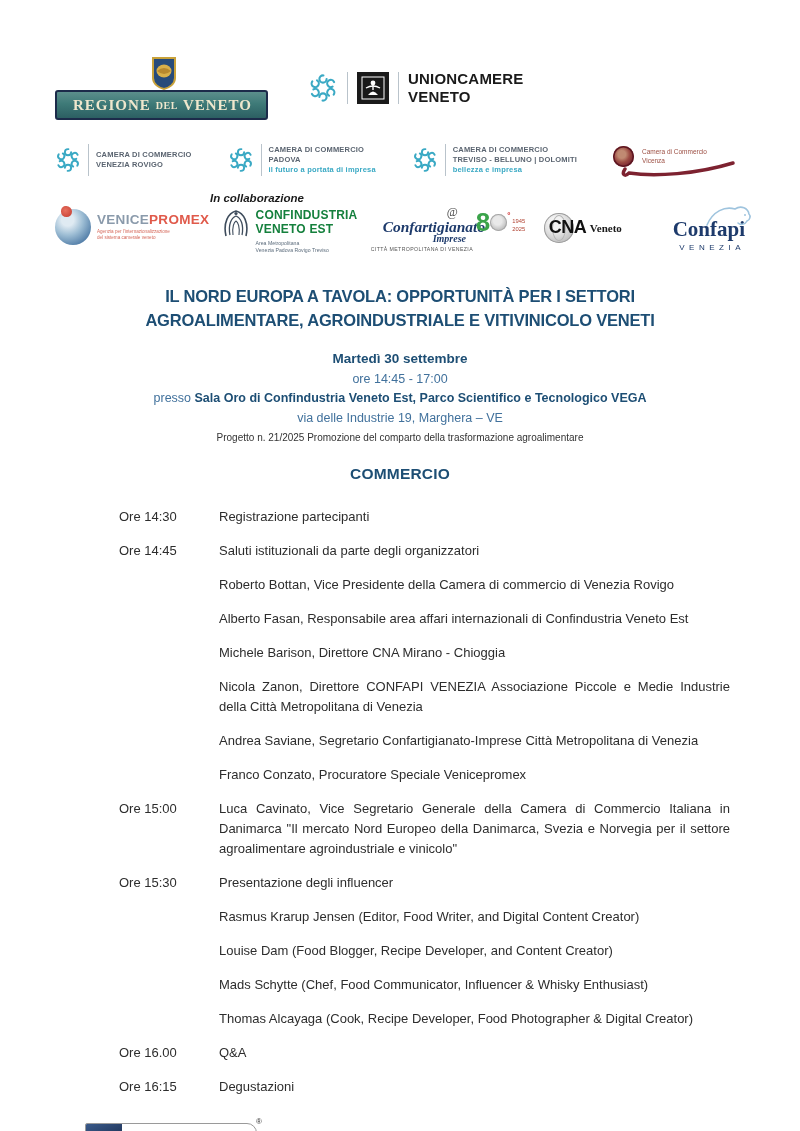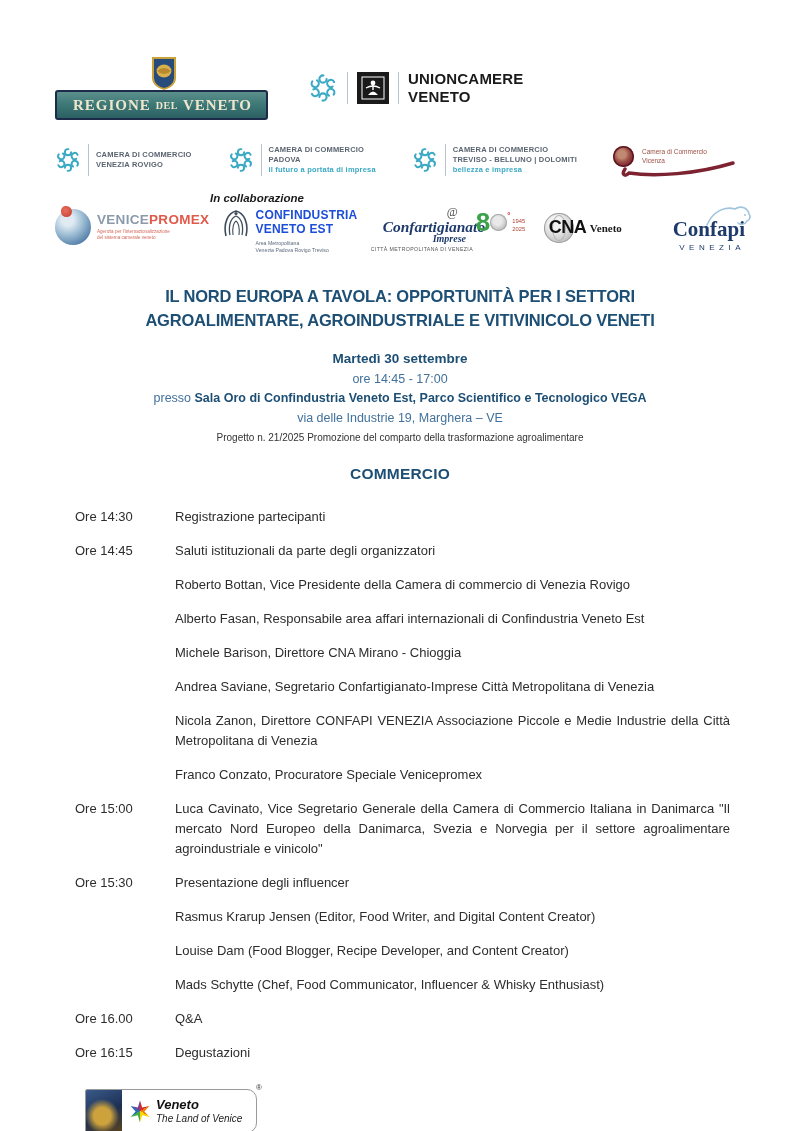--- a/index.html
+++ b/index.html
@@ -47,21 +47,21 @@
     background:radial-gradient(circle at 35% 30%, #dfeaf2 0 18%, #9dbdd4 45%, #4f7ba6 80%, #35597f 100%); }
   .vp-globe::before { content:""; position:absolute; top:-3px; left:6px; width:11px; height:11px; border-radius:45% 55% 50% 50%;
     background:radial-gradient(circle at 40% 40%, #e8705f, #c23a2e); }
   .vp-words { line-height:1; }
   .vp-brand { font-size:13.5px; font-weight:bold; letter-spacing:.3px; }
   .vp-brand .b1 { color:#8a9aab; } .vp-brand .b2 { color:#e05a4b;margin-top:48px; }
   .vp-tag { font-size:4.6px; color:#d66a5c; margin-top:2.5px; line-height:1.4; }
 
   .ci-logo { display:flex; align-items:flex-start; gap:7px; }
   .ci-text { line-height:1.15; }
-  .ci-main { font-size:12px; font-weight:bold; color:#1d4ed8; letter-spacing:.2px; }
+  .ci-main { font-size:12px; font-weight:bold; color:#15803d; letter-spacing:.2px; }
   .ci-sub { font-size:5.2px; color:#5d6d7d; margin-top:3px; line-height:1.5; }
 
   .ca-logo { position:relative; width:160px; height:48px; font-family:"Liberation Serif", serif; color:#1d3a6b; }
   .ca-at { position:absolute; top:-4px; left:76px; font-size:12px; color:#4a4a4a; }
   .ca-script { position:absolute; top:9px; left:12px; font-size:15.5px; font-style:italic; font-weight:bold; white-space:nowrap; }
   .ca-imprese { position:absolute; top:24px; left:62px; font-size:10px; font-style:italic; font-weight:bold; }
   .ca-caption { position:absolute; top:37px; left:0; font-family:"Liberation Sans", sans-serif; font-size:5.2px; letter-spacing:.4px; color:#555; }
   .ca-80 { position:absolute; top:2px; left:105px; display:flex; align-items:flex-start; }
   .ca-digit { font-family:"Liberation Sans", sans-serif; font-size:26px; line-height:.9; font-weight:bold; color:#3aa34a; }
   .ca-medallion { width:17px; height:17px; border-radius:50%; margin-top:3px;
@@ -91,21 +91,21 @@
   .ev-time { color:#41719c; font-size:12.5px; }
   .ev-venue { color:#41719c; font-size:12.5px; }
   .ev-venue b { color:#1d4e74; }
   .ev-address { color:#41719c; font-size:12.5px; }
   .ev-project { color:#333; font-size:10px; margin-top:2px; }
   .programma { text-align:center; color:#1d4e74; font-weight:bold; font-size:15.5px;
     letter-spacing:.2px; margin:20px 0 24px 0; }
 
   
   .program { padding:0 15px 0 20px; }
-  .prog-row { display:flex; margin-bottom:14px; font-size:13px; line-height:20px; color:#2d2d2d; }
+  .prog-row { display:flex; margin-bottom:14px; font-size:13px; line-height:20px; color:#2d2d2d;margin-left:44px; }
   .prog-time { width:100px; flex-shrink:0; }
   .prog-text { flex:1; }
   .prog-text.justify { text-align:justify; }
 
   
   .footer { margin:26px 0 0 30px; width:190px; }
   .veneto-box { position:relative; display:flex; align-items:center; height:44px; width:172px;
     border:1px solid #9a9a9a; border-radius:2px 10px 10px 2px; background:#fff; padding-right:8px; }
   .veneto-painting { width:36px; height:42px; flex-shrink:0; border-radius:1px 0 0 1px;
     background:
@@ -387,25 +387,25 @@
     <div class="prog-row">
       <div class="prog-time"></div>
       <div class="prog-text">Alberto Fasan, Responsabile area affari internazionali di Confindustria Veneto Est</div>
     </div>
     <div class="prog-row">
       <div class="prog-time"></div>
       <div class="prog-text">Michele Barison, Direttore CNA Mirano - Chioggia</div>
     </div>
     <div class="prog-row">
       <div class="prog-time"></div>
+      <div class="prog-text justify">Nicola Zanon, Direttore CONFAPI VENEZIA Associazione Piccole e Medie Industrie della Città Metropolitana di Venezia</div>
+    </div>
+    <div class="prog-row">
+      <div class="prog-time"></div>
       <div class="prog-text">Andrea Saviane, Segretario Confartigianato-Imprese Città Metropolitana di Venezia</div>
-    </div>
-    <div class="prog-row">
-      <div class="prog-time"></div>
-      <div class="prog-text justify">Nicola Zanon, Direttore CONFAPI VENEZIA Associazione Piccole e Medie Industrie della Città Metropolitana di Venezia</div>
     </div>
     <div class="prog-row">
       <div class="prog-time"></div>
       <div class="prog-text">Franco Conzato, Procuratore Speciale Venicepromex</div>
     </div>
     <div class="prog-row">
       <div class="prog-time">Ore 15:00</div>
       <div class="prog-text justify">Luca Cavinato, Vice Segretario Generale della Camera di Commercio Italiana in Danimarca "Il mercato Nord Europeo della Danimarca, Svezia e Norvegia per il settore agroalimentare agroindustriale e vinicolo"</div>
     </div>
     <div class="prog-row">
@@ -416,20 +416,24 @@
       <div class="prog-time"></div>
       <div class="prog-text">Rasmus Krarup Jensen (Editor, Food Writer, and Digital Content Creator)</div>
     </div>
     <div class="prog-row">
       <div class="prog-time"></div>
       <div class="prog-text">Louise Dam (Food Blogger, Recipe Developer, and Content Creator)</div>
     </div>
     <div class="prog-row">
       <div class="prog-time"></div>
       <div class="prog-text">Mads Schytte (Chef, Food Communicator, Influencer &amp; Whisky Enthusiast)</div>
+    </div>
+    <div class="prog-row">
+      <div class="prog-time"></div>
+      <div class="prog-text">Thomas Alcayaga (Cook, Recipe Developer, Food Photographer &amp; Digital Creator)</div>
     </div>
     <div class="prog-row">
       <div class="prog-time">Ore 16.00</div>
       <div class="prog-text">Q&amp;A</div>
     </div>
     <div class="prog-row">
       <div class="prog-time">Ore 16:15</div>
       <div class="prog-text">Degustazioni</div>
     </div>
   </div>

